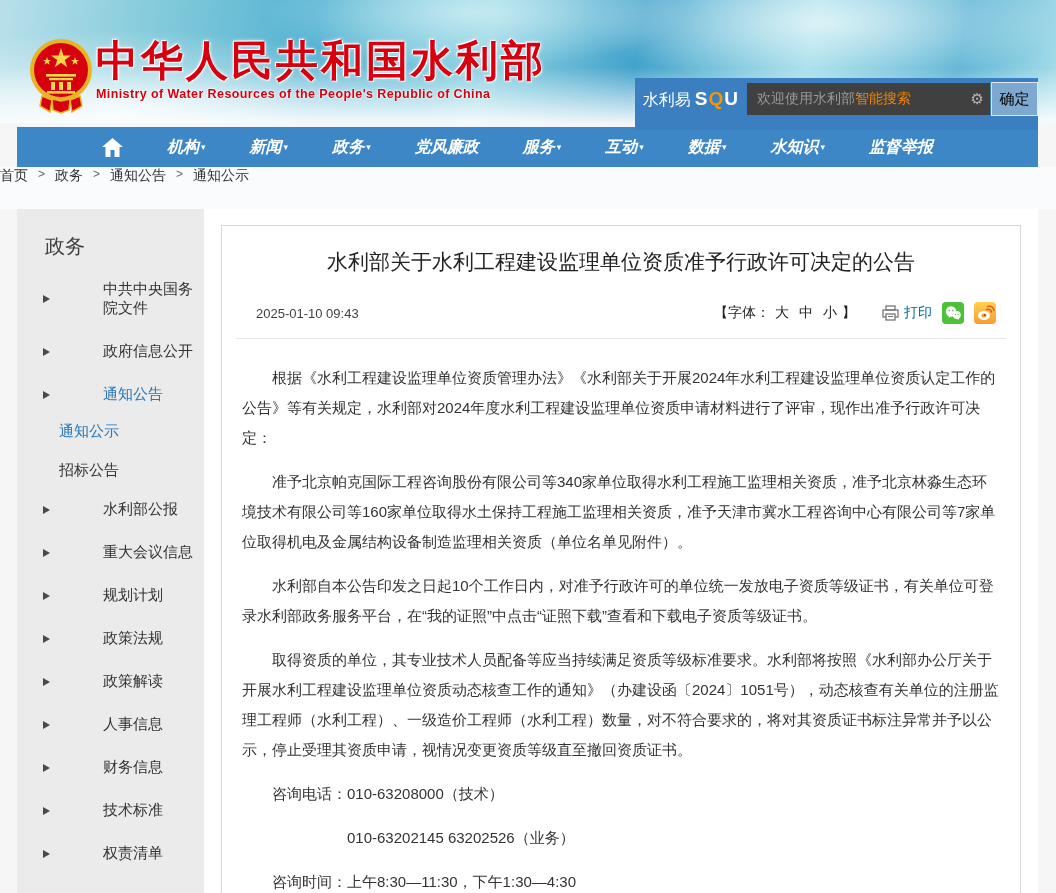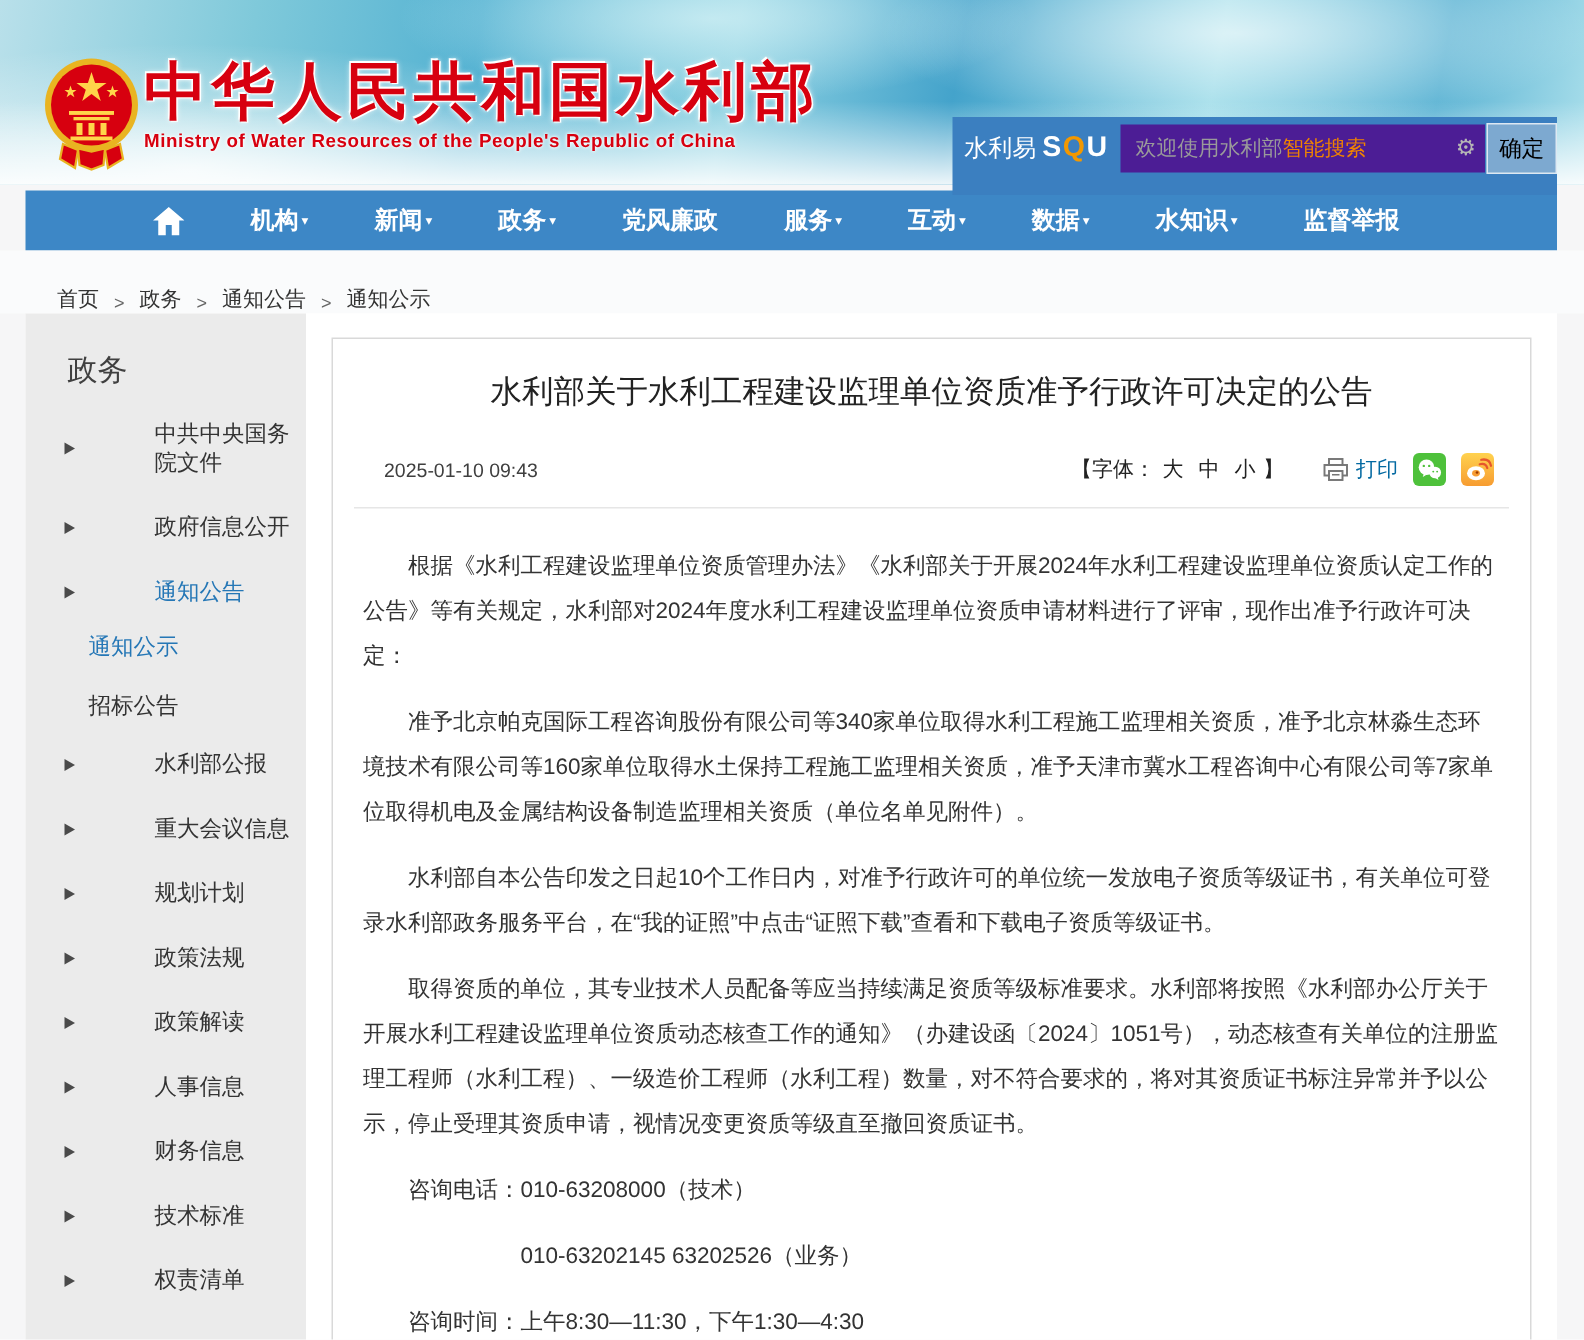--- a/index.html
+++ b/index.html
@@ -30,21 +30,21 @@
     text-shadow:0 0 2px #fff,0 0 3px #fff; margin-top:3px; white-space:nowrap;
   }
   .search-box{
     position:absolute; right:18px; top:78px; height:52px;
     display:flex; align-items:center;
     background:#3b7fc0; padding:2px 0 12px 8px;
   }
   .search-brand{ color:#fff; font-size:16px; white-space:nowrap; margin-right:8px; display:flex; align-items:baseline;}
   .search-brand .logo{ font-weight:bold; font-size:19px; letter-spacing:1px; margin-left:4px;}
   .search-brand .logo-o{ color:#f39800; }
-  .search-input-wrap{ position:relative; width:243px; height:32px; background:#4c1d95; }
+  .search-input-wrap{ position:relative; width:243px; height:32px; background:#404040; }
   .search-input-wrap input{
     width:100%; height:100%; border:none; outline:none; background:transparent;
     padding:0 26px 0 10px; font-size:14px;
   }
   .fake-placeholder{
     position:absolute; left:10px; top:7px; font-size:14px; pointer-events:none; white-space:nowrap;
   }
   .fake-placeholder .ph-gray{ color:#9a9a9a; }
   .fake-placeholder .ph-orange{ color:#f08300; }
   .gear{ position:absolute; right:6px; top:6px; font-size:15px; color:#b5b5b5; cursor:pointer; line-height:20px;}
@@ -53,28 +53,28 @@
     border:1px solid #dde8f2; font-size:15px; cursor:pointer;
   }
   
   .nav{
     margin:4px 18px 0 17px; height:40px; background:#3d87c6;
     display:flex; align-items:center; justify-content:space-between;
     padding:0 105px 0 85px;
   }
   .nav-item{
     color:#fff; font-size:16px; font-weight:bold; cursor:pointer;
-    display:flex; align-items:center; white-space:nowrap; height:40px;
+    display:flex; align-items:center; white-space:nowrap; height:40px;font-style:italic;
   }
   .nav-item sup{ font-size:9px; margin-left:2px; line-height:10px; }
   .home-icon svg{ display:block; }
   
   .breadcrumb{
-    height:42px; background:#fafbfc; display:flex; align-items:flex-end;
-    padding-left:38px; font-size:14px; color:#333;
+    height:42px; background:#fafbfc; display:flex; align-items:flex-start;
+    font-size:14px; color:#333;
   }
   .crumb{ cursor:pointer; }
   .crumb-sep{ color:#666; margin:0 10px; font-size:12px; }
   
   .content{ display:flex; margin:0 18px 0 17px; min-height:688px; align-items:stretch; background:#fff; }
   .sidebar{
     width:187px; flex:none; background:#ebebeb; padding:18px 10px 20px 26px;
   }
   .sidebar-title{ font-size:20px; color:#404040; margin:6px 0 20px 2px; }
   .side-item{ display:flex; align-items:center; margin-bottom:24px; cursor:pointer; font-size:15px; color:#333;gap:44px; }

